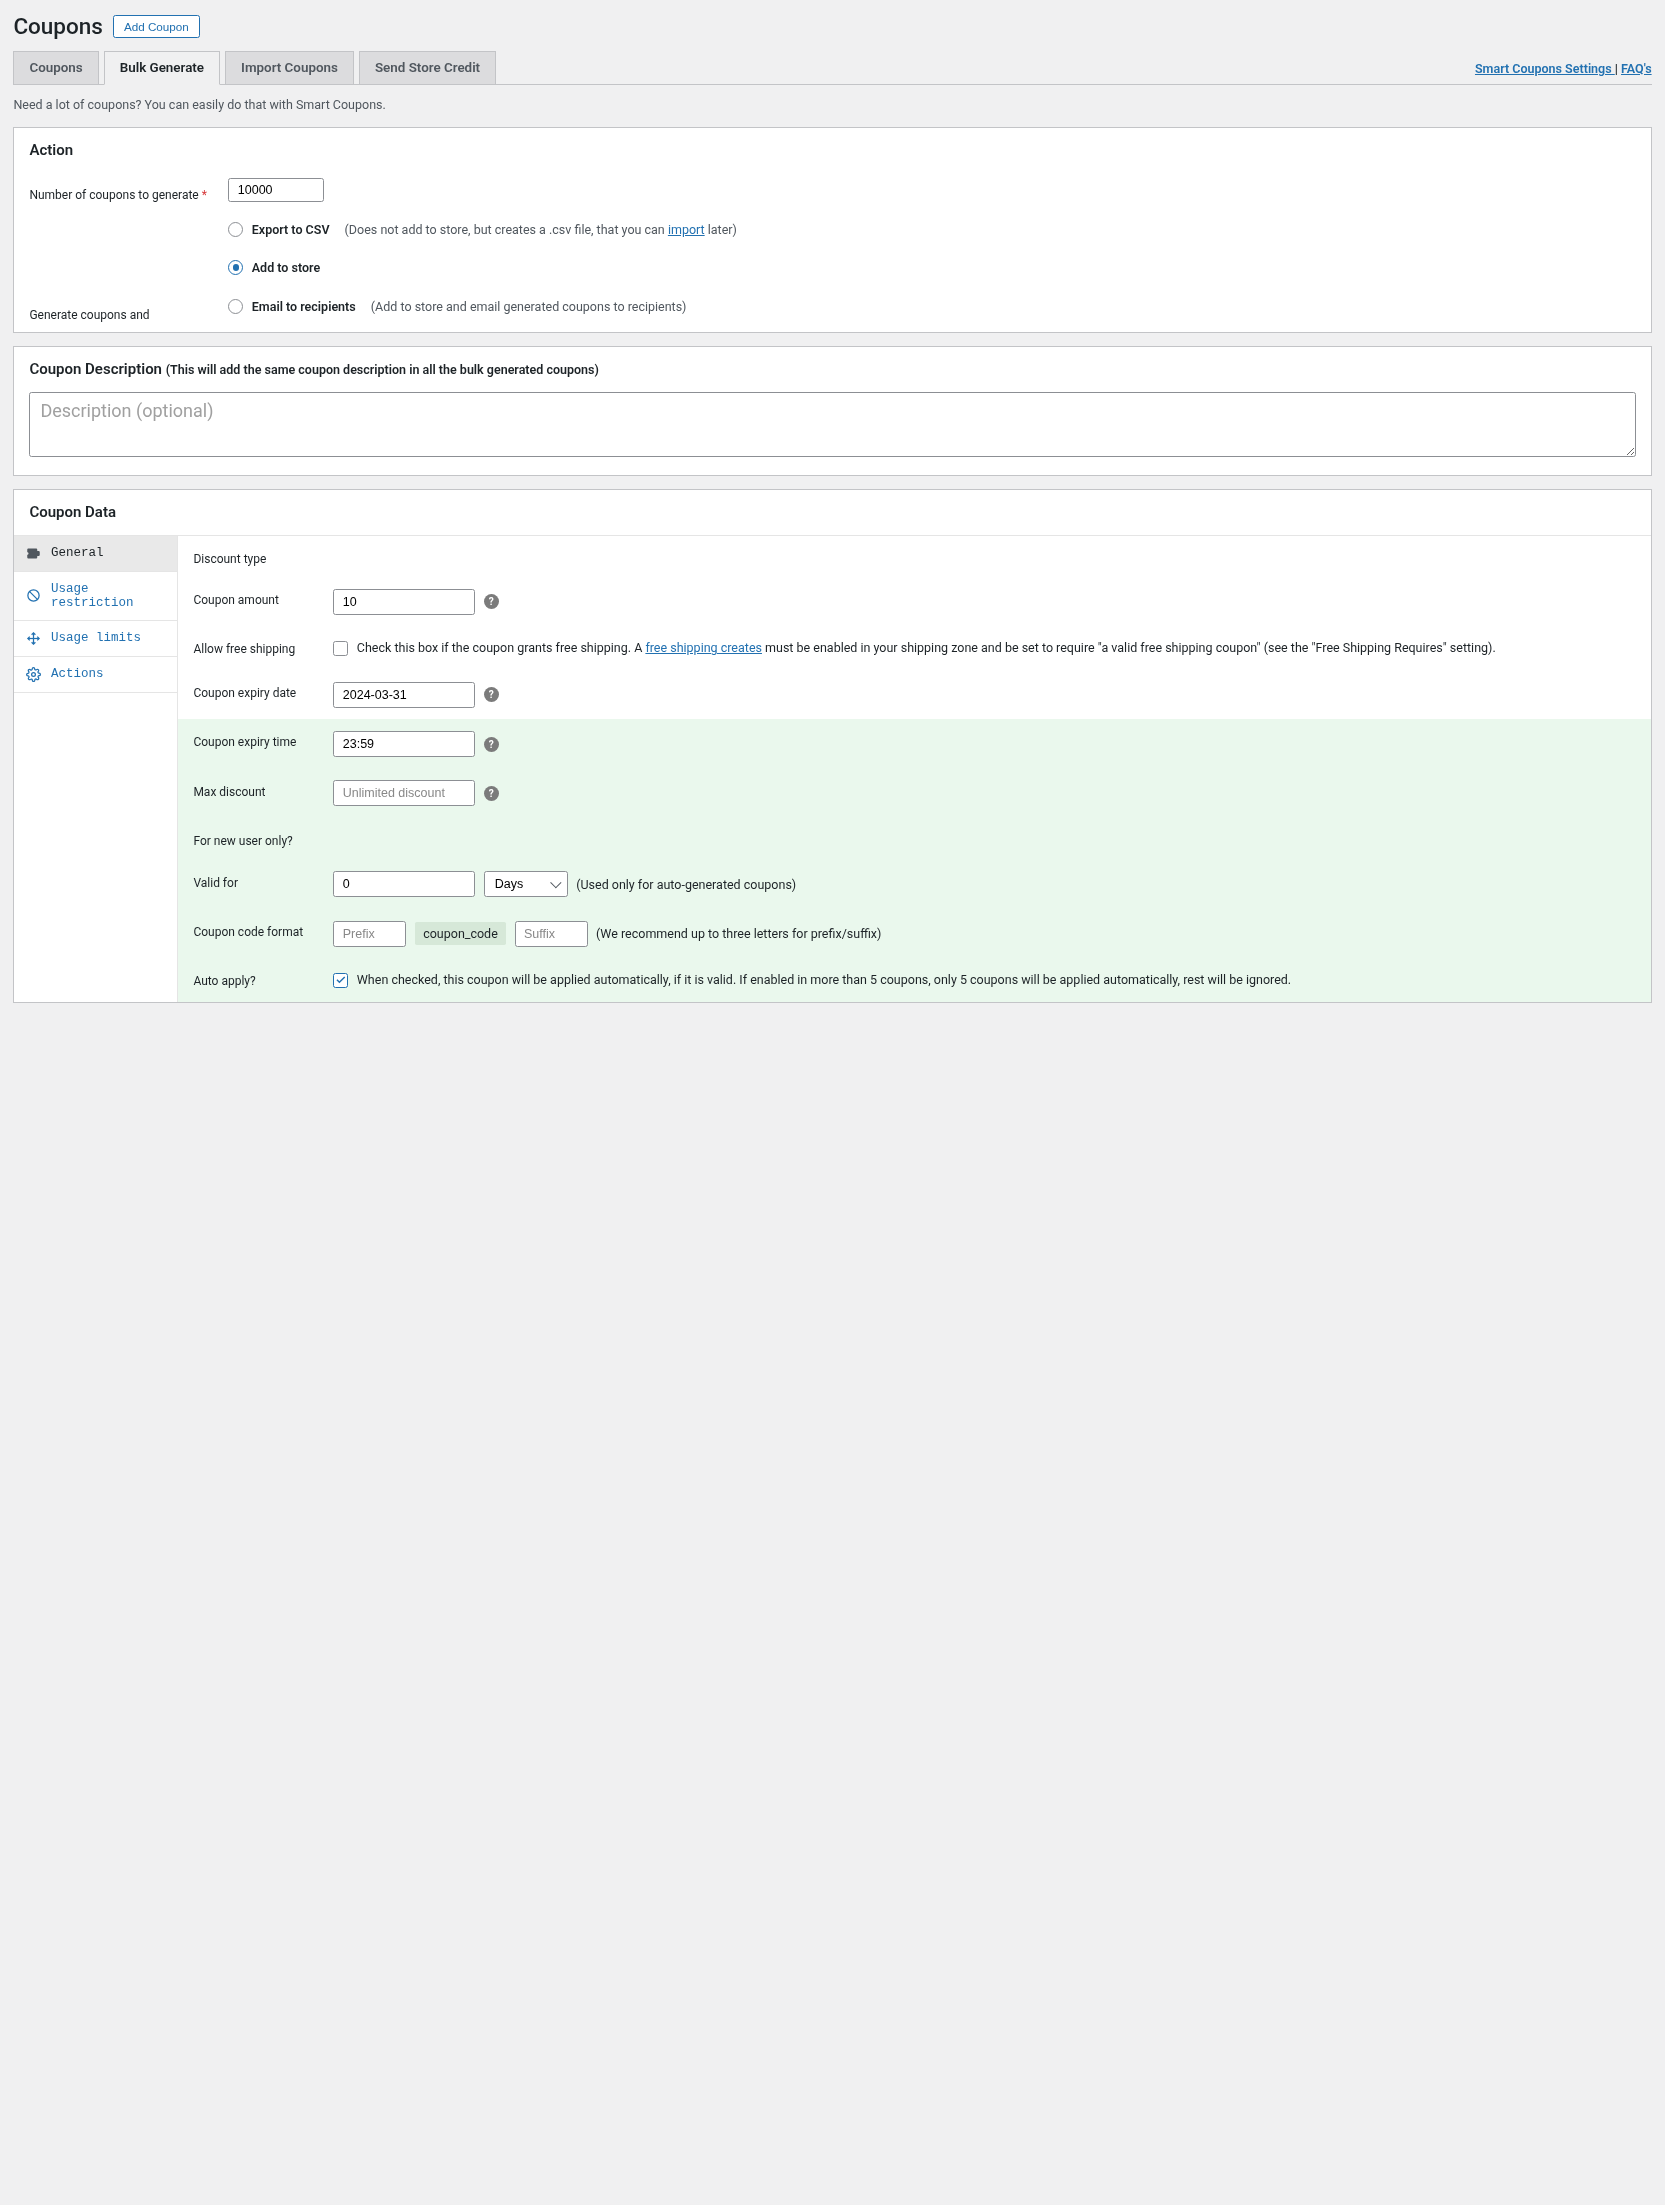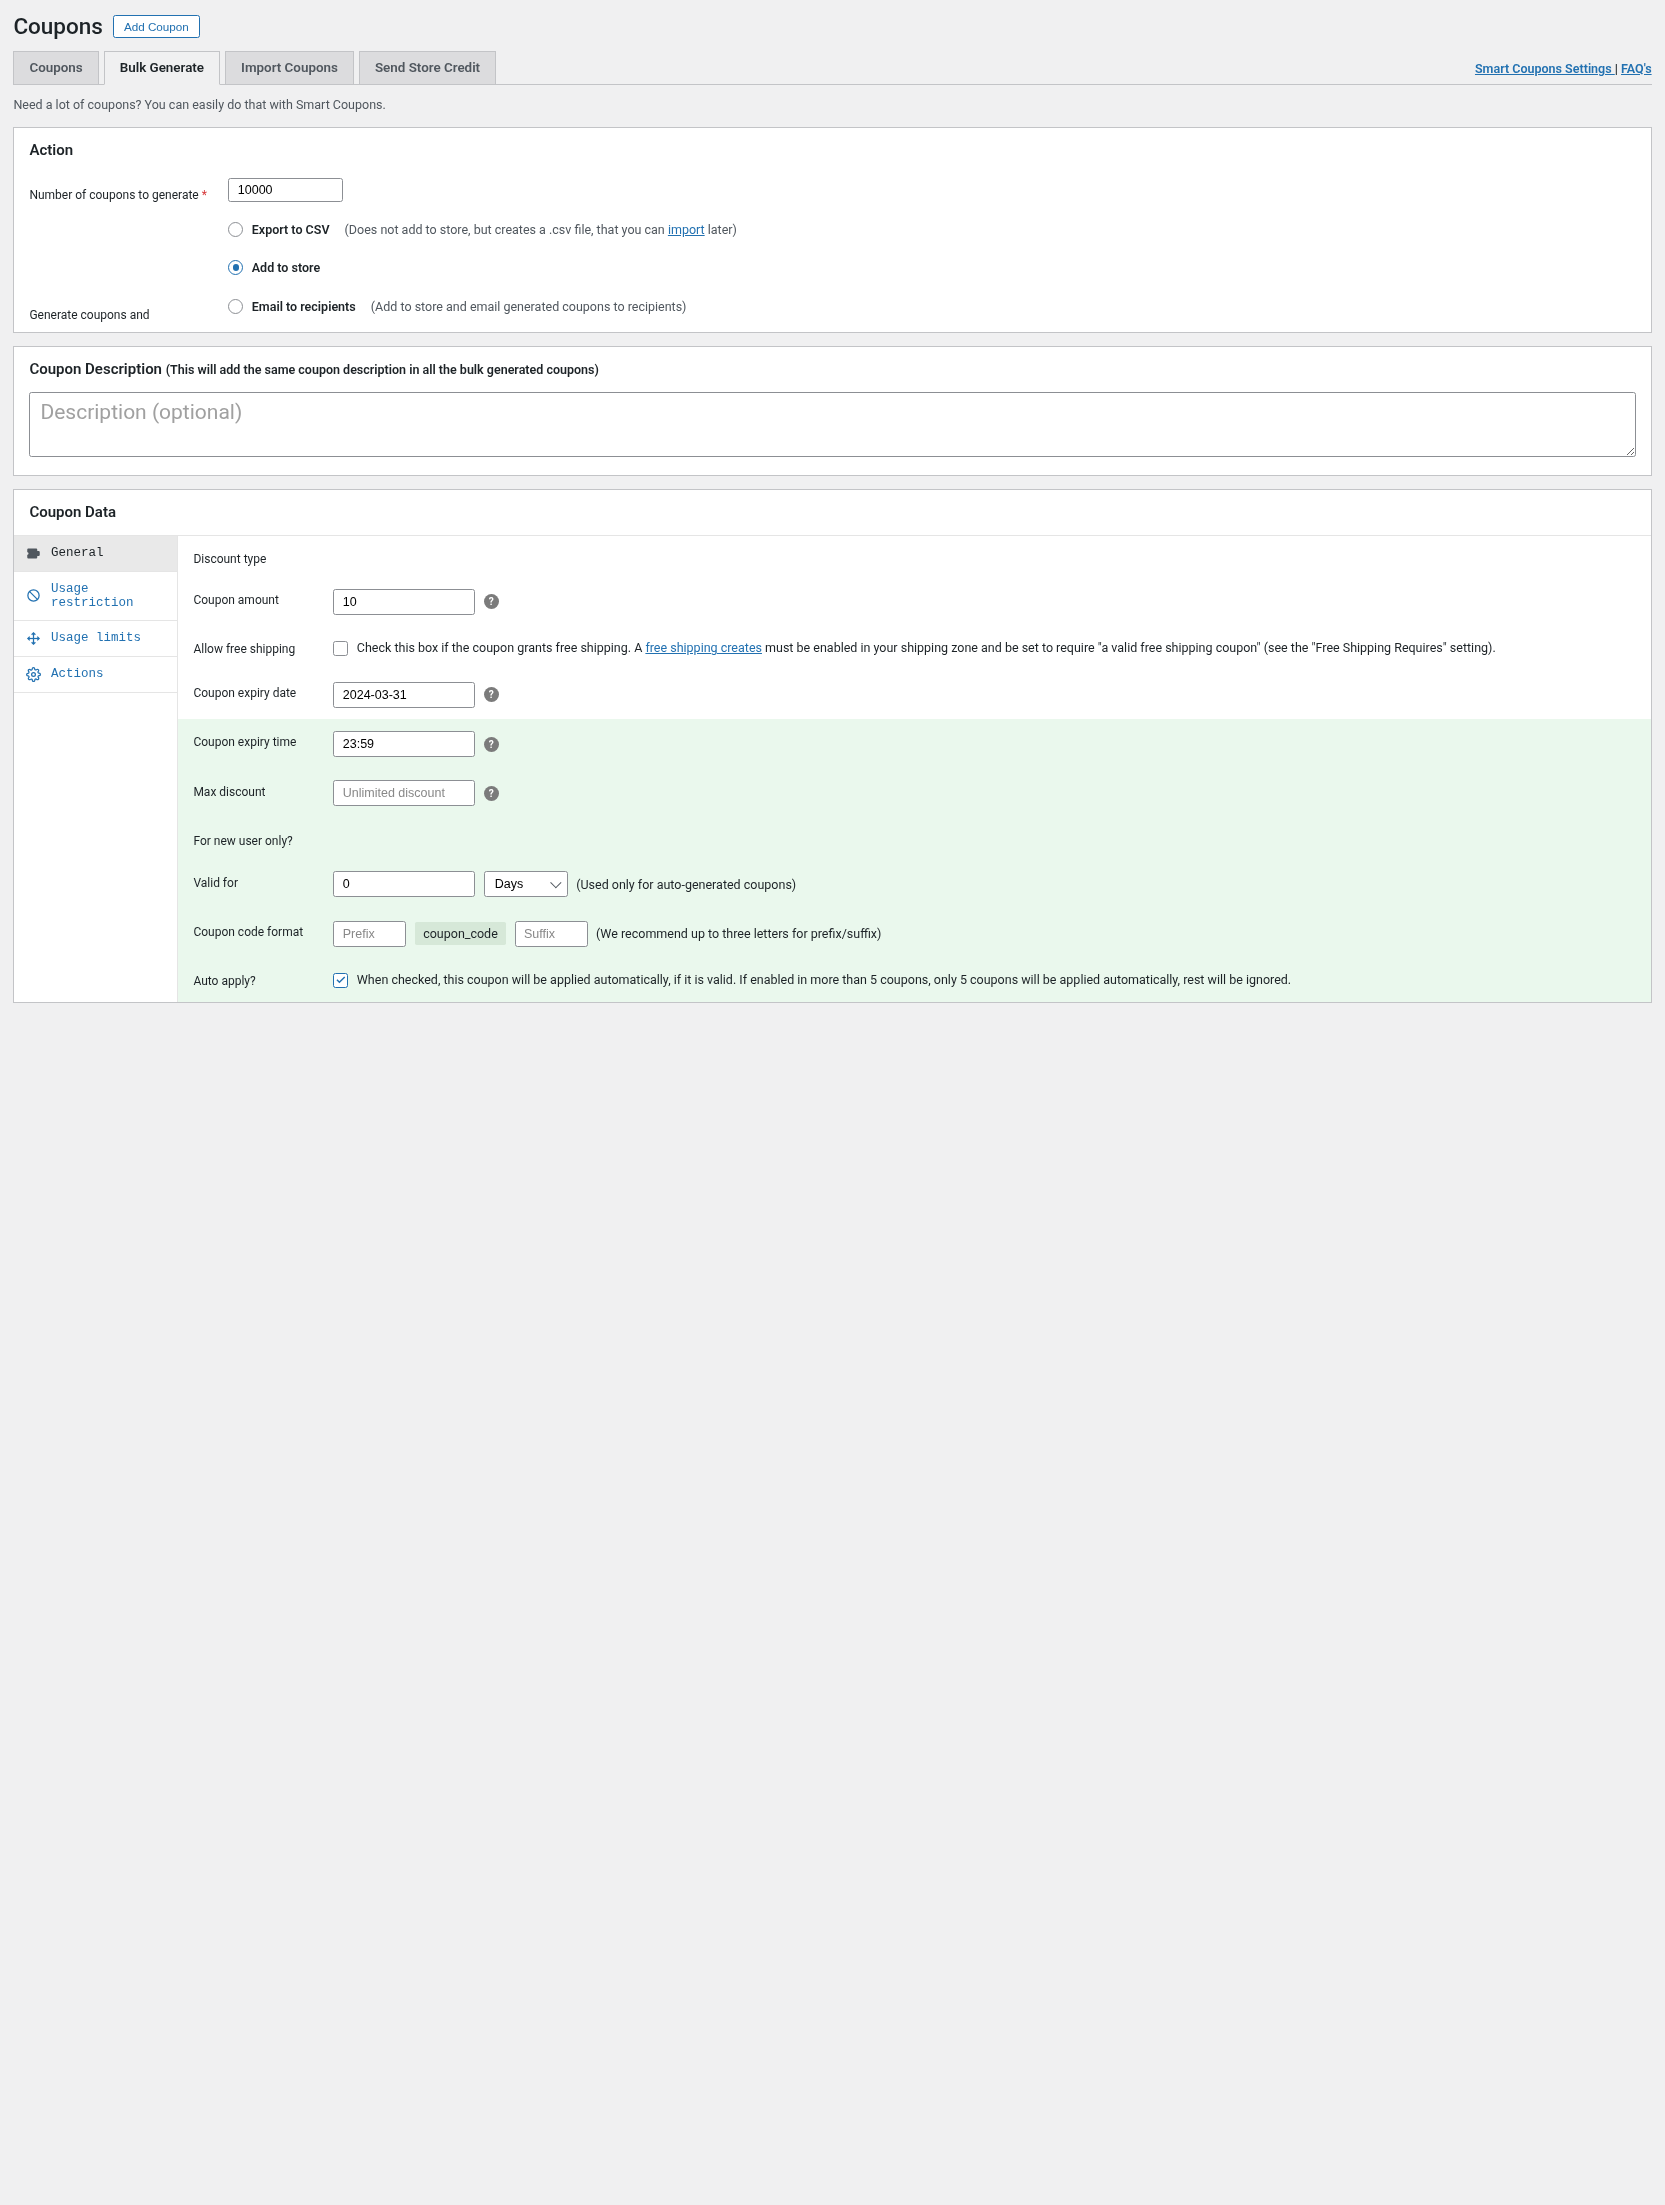--- a/index.html
+++ b/index.html
@@ -93,21 +93,21 @@
   font-size: 12px;
   color: #1d2327;
   padding-top: 4.2px;
 }
 .req { color: #d63638; }
 .form-body { flex: 1; }
 input[type=text].num {
   border: 0.8px solid #8c8f94;
   padding: 4.2px 8.4px;
   font-size: 12.5px;
-  width: 115px;
+  width: 96px;
   border-radius: 2.5px;
 }
 .radio-row {
   display: flex;
   align-items: center;
   gap: 8.4px;
   padding: 5px 0 18.4px;
   font-size: 12.5px;
 }
 .radio-row:last-child { padding-bottom: 8.4px; }
@@ -129,21 +129,21 @@
 }
 .radio-label { font-weight: 600; }
 .radio-desc { color: #50575e; font-weight: 400; margin-left: 6.7px; }
 .radio-desc a { color: #2271b1; text-decoration: underline; }
 .textarea {
   margin: 0 15px 15px;
   width: calc(100% - 30px);
   border: 0.8px solid #8c8f94;
   border-radius: 2.5px;
   padding: 6.7px 10px;
-  font-size: 21px;
+  font-size: 18px;
   color: #7b7b7b;
   min-height: 65px;
   resize: both;
   font-family: inherit;
 }
 .textarea::placeholder { color: #a0a0a0; }
 .data-panel { padding: 0; }
 .data-body {
   display: flex;
   border-top: 0.8px solid #e5e5e5;

